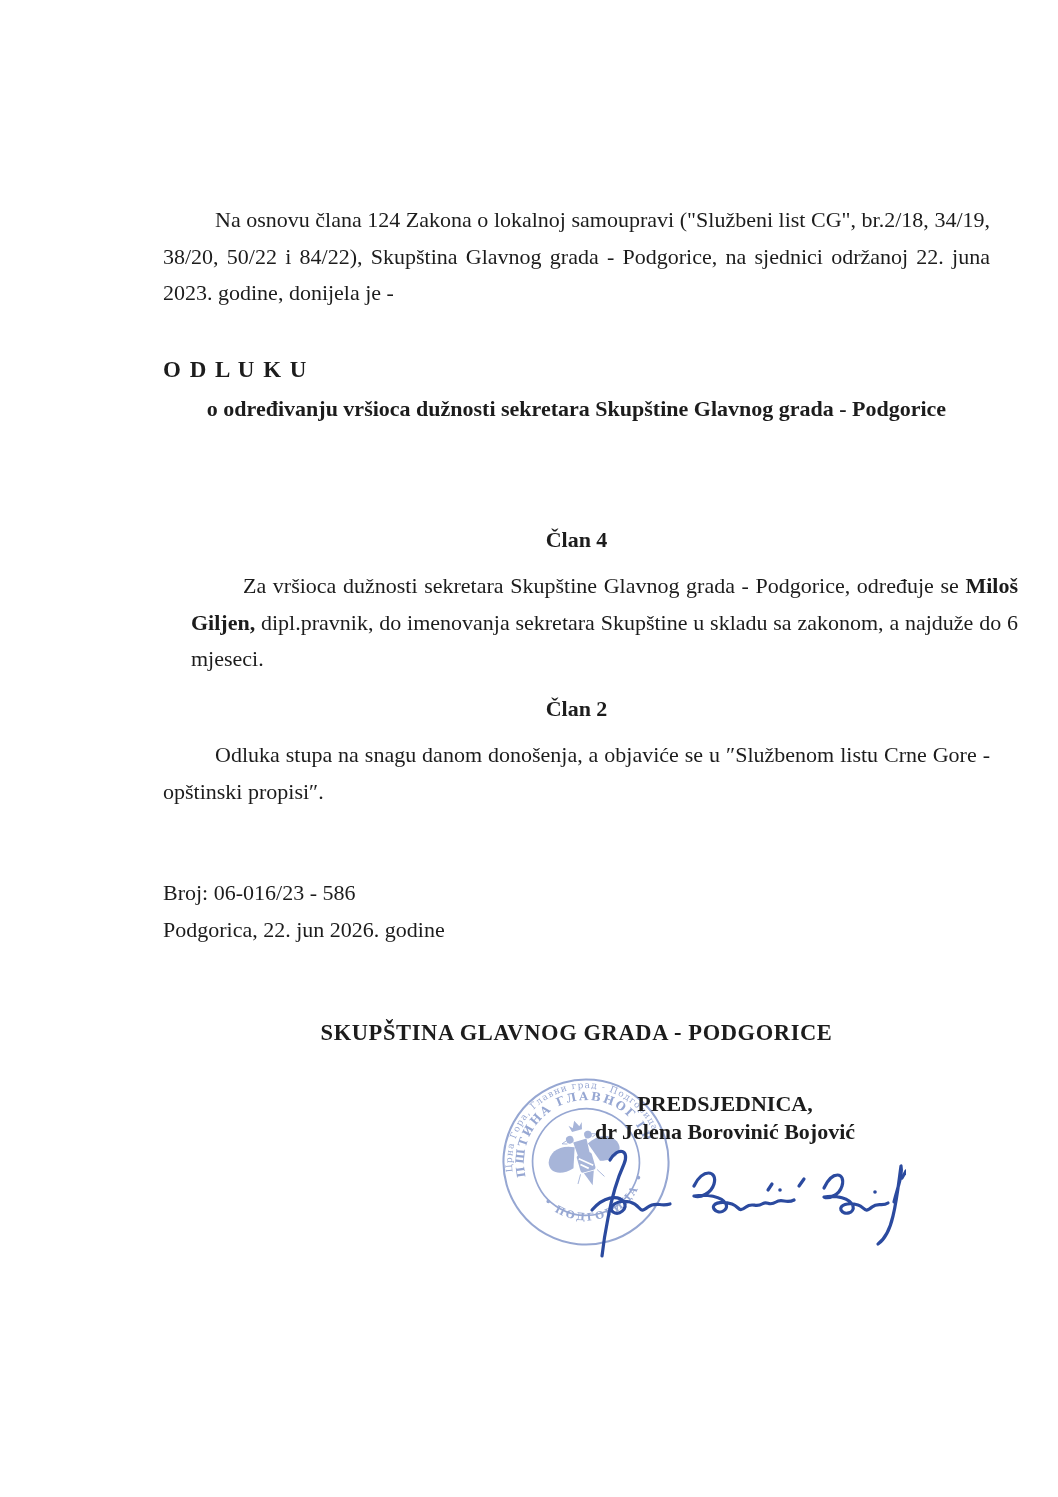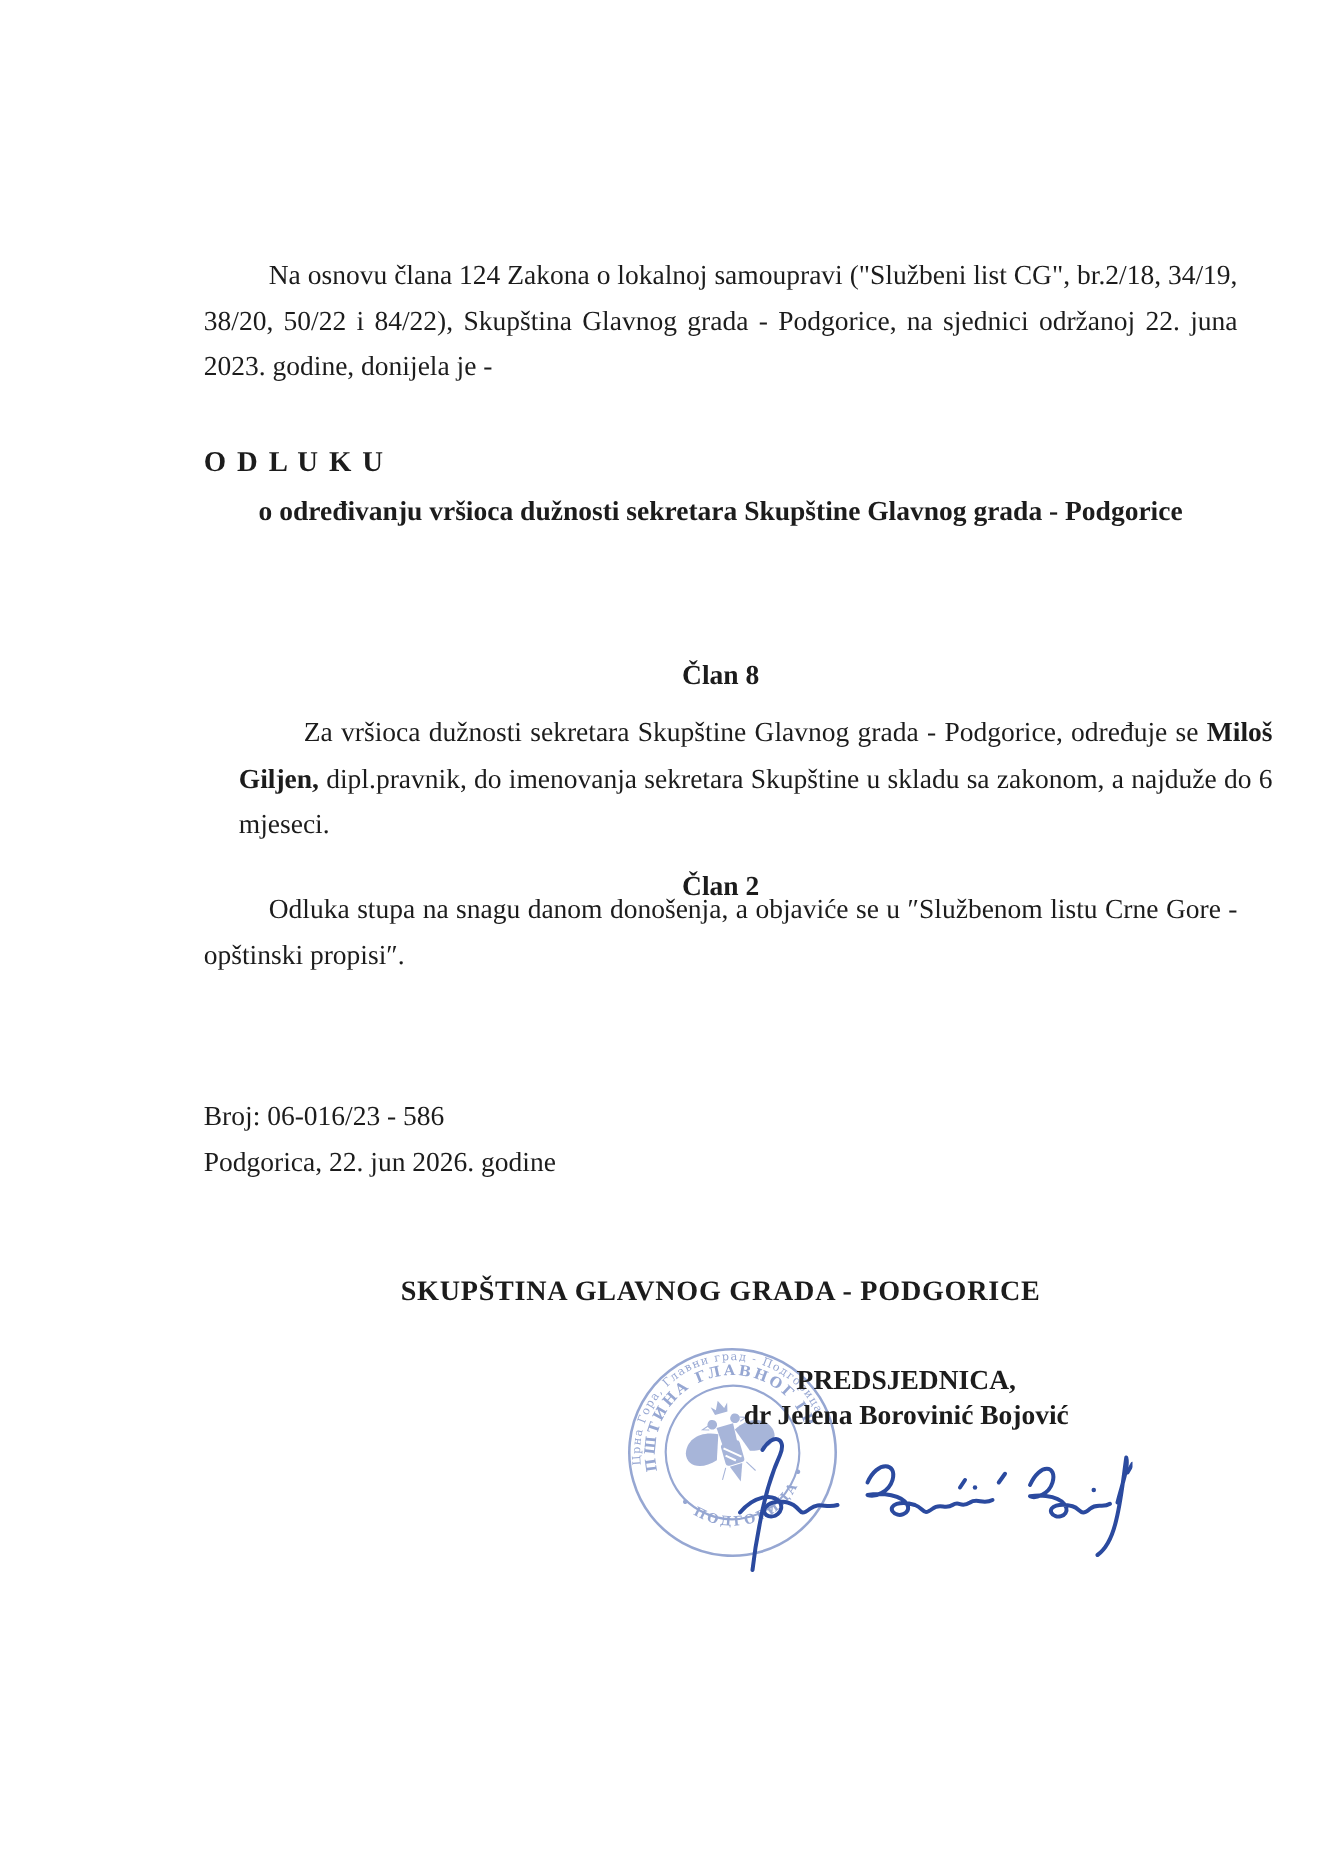--- a/index.html
+++ b/index.html
@@ -86,25 +86,25 @@
 </head>
 <body>
 
 <div class="page">
 
   <p class="abs para indent" style="top:202px;">Na osnovu člana 124 Zakona o lokalnoj samoupravi ("Službeni list CG", br.2/18, 34/19, 38/20, 50/22 i 84/22),  Skupština Glavnog grada - Podgorice, na sjednici održanoj 22. juna 2023. godine, donijela je -</p>
 
   <h1 class="abs title-main" style="top:357px;">O D L U K U</h1>
   <h2 class="abs title-sub" style="top:391px;">o određivanju vršioca dužnosti sekretara Skupštine Glavnog grada - Podgorice</h2>
 
-  <h3 class="abs article-heading" style="top:527px;">Član 8</h3>
+  <h3 class="abs article-heading" style="top:527px;">Član 4</h3>
   <p class="abs para indent" style="top:568px;margin-left:28px;"><span>Za vršioca dužnosti sekretara Skupštine Glavnog grada - Podgorice, određuje se </span><span class="bold">Miloš Giljen,</span><span> dipl.pravnik, do imenovanja sekretara Skupštine u skladu sa zakonom, a najduže do 6 mjeseci.</span></p>
 
   <h3 class="abs article-heading" style="top:696px;">Član 2</h3>
-  <p class="abs para indent" style="top:709px;">Odluka stupa na snagu danom donošenja, a objaviće se u ″Službenom listu Crne Gore - opštinski propisi″.</p>
+  <p class="abs para indent" style="top:737px;">Odluka stupa na snagu danom donošenja, a objaviće se u ″Službenom listu Crne Gore - opštinski propisi″.</p>
 
   <p class="abs ref-line" style="top:880px;">Broj: 06-016/23 - 586</p>
   <p class="abs ref-line" style="top:917px;">Podgorica, 22. jun 2026. godine</p>
 
   <p class="abs org-line" style="top:1006px;margin-top:14px;">SKUPŠTINA GLAVNOG GRADA - PODGORICE</p>
 
   <div class="abs stamp-wrap">
     <svg viewBox="0 0 200 200" xmlns="http://www.w3.org/2000/svg">
       <defs>
         <path id="arcOuterTop" d="M 14,100 A 86,86 0 1 1 186,100"></path>

